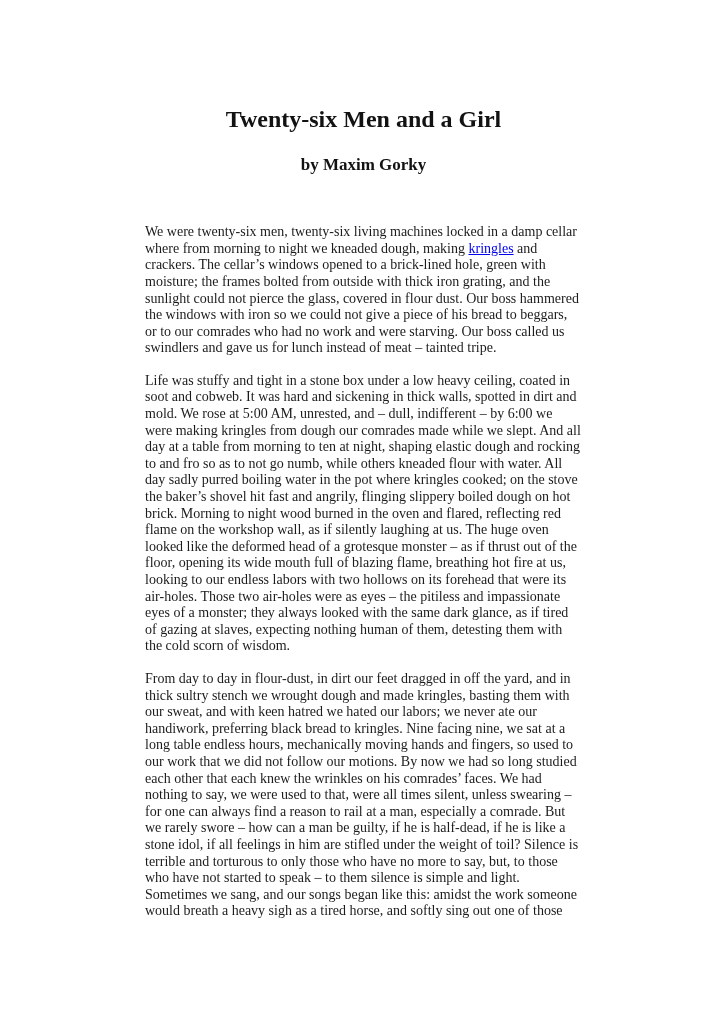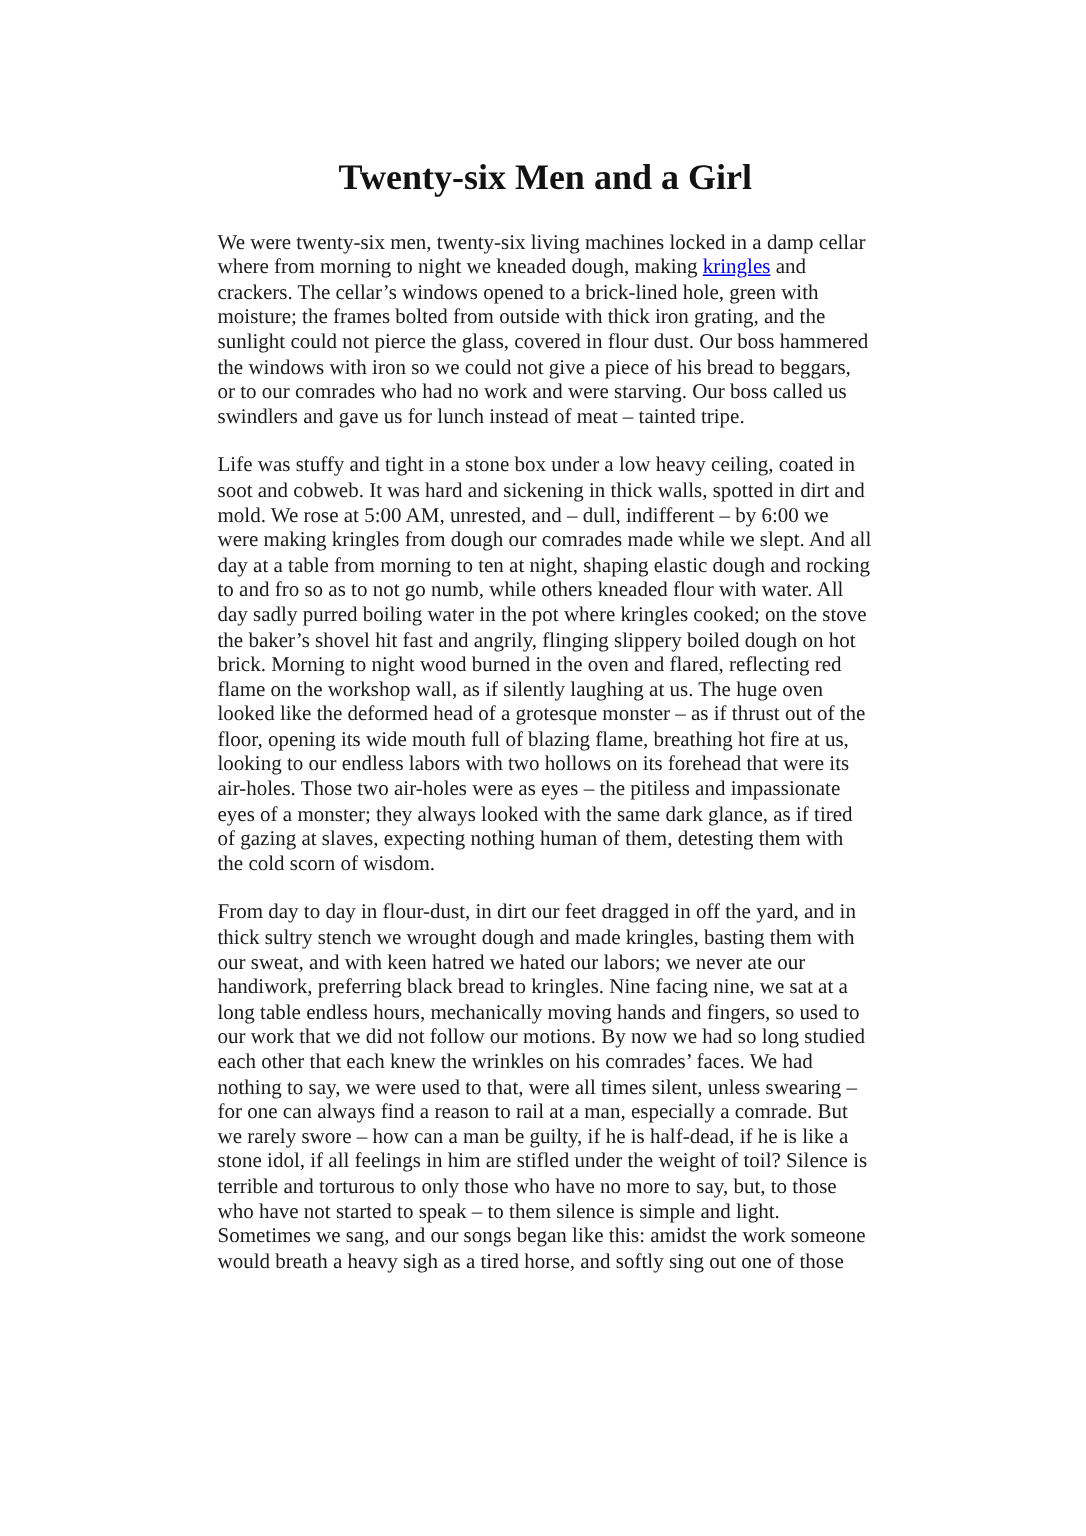--- a/index.html
+++ b/index.html
@@ -46,20 +46,21 @@
     cursor: pointer;
   }
 </style>
 </head>
 <body>
 
 <div class="page">
 
   <h1 class="title">Twenty-six Men and a Girl</h1>
 
+  <div class="byline">by Maxim Gorky</div>
 
   <div class="body-text" style="color: rgb(27, 27, 27);">
 
     <p>
       <span>We were twenty-six men, twenty-six living machines locked in a damp cellar where from morning to night we kneaded dough, making </span><a class="inline-link" href="#" style="color: rgb(0, 0, 238);">kringles</a><span> and crackers. The cellar’s windows opened to a brick-lined hole, green with moisture; the frames bolted from outside with thick iron grating, and the sunlight could not pierce the glass, covered in flour dust. Our boss hammered the windows with iron so we could not give a piece of his bread to beggars, or to our comrades who had no work and were starving. Our boss called us swindlers and gave us for lunch instead of meat – tainted tripe.</span>
     </p>
 
     <p>Life was stuffy and tight in a stone box under a low heavy ceiling, coated in soot and cobweb. It was hard and sickening in thick walls, spotted in dirt and mold. We rose at 5:00 AM, unrested, and – dull, indifferent – by 6:00 we were making kringles from dough our comrades made while we slept. And all day at a table from morning to ten at night, shaping elastic dough and rocking to and fro so as to not go numb, while others kneaded flour with water. All day sadly purred boiling water in the pot where kringles cooked; on the stove the baker’s shovel hit fast and angrily, flinging slippery boiled dough on hot brick. Morning to night wood burned in the oven and flared, reflecting red flame on the workshop wall, as if silently laughing at us. The huge oven looked like the deformed head of a grotesque monster – as if thrust out of the floor, opening its wide mouth full of blazing flame, breathing hot fire at us, looking to our endless labors with two hollows on its forehead that were its air-holes. Those two air-holes were as eyes – the pitiless and impassionate eyes of a monster; they always looked with the same dark glance, as if tired of gazing at slaves, expecting nothing human of them, detesting them with the cold scorn of wisdom.</p>
 
     <p>From day to day in flour-dust, in dirt our feet dragged in off the yard, and in thick sultry stench we wrought dough and made kringles, basting them with our sweat, and with keen hatred we hated our labors; we never ate our handiwork, preferring black bread to kringles. Nine facing nine, we sat at a long table endless hours, mechanically moving hands and fingers, so used to our work that we did not follow our motions. By now we had so long studied each other that each knew the wrinkles on his comrades’ faces. We had nothing to say, we were used to that, were all times silent, unless swearing – for one can always find a reason to rail at a man, especially a comrade. But we rarely swore – how can a man be guilty, if he is half-dead, if he is like a stone idol, if all feelings in him are stifled under the weight of toil? Silence is terrible and torturous to only those who have no more to say, but, to those who have not started to speak – to them silence is simple and light. Sometimes we sang, and our songs began like this: amidst the work someone would breath a heavy sigh as a tired horse, and softly sing out one of those</p>

